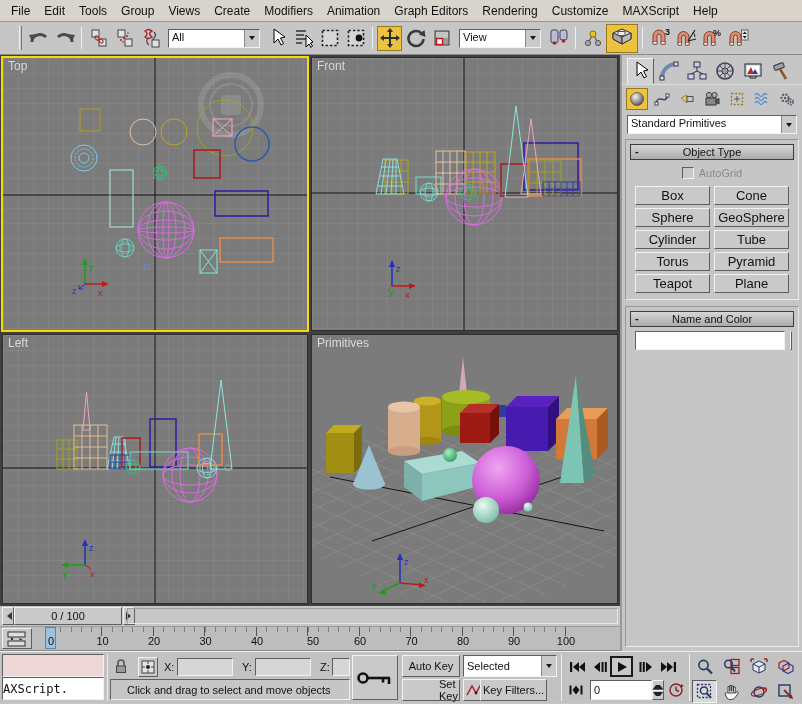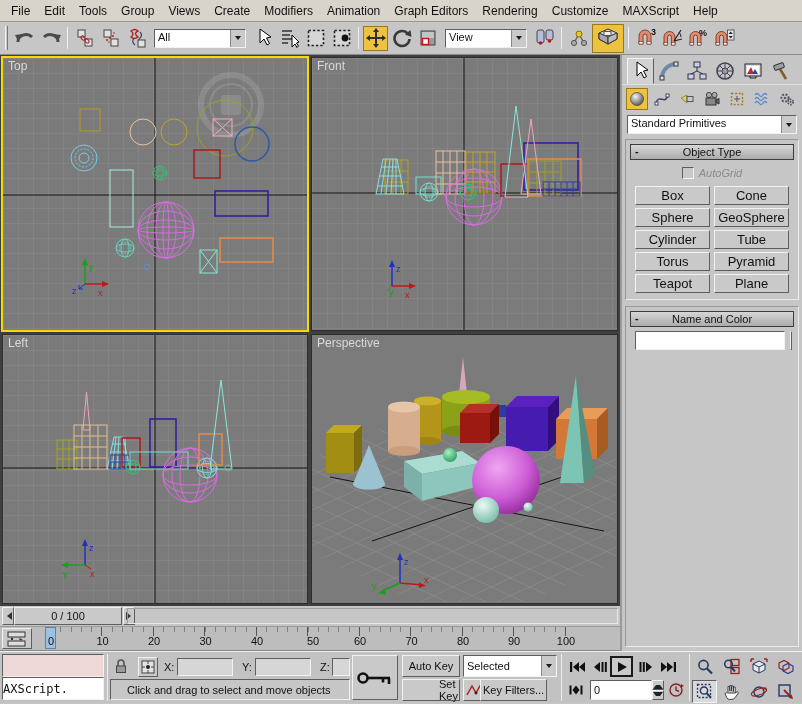--- a/index.html
+++ b/index.html
@@ -7,21 +7,21 @@
        font-family:"Liberation Sans",sans-serif;font-size:11px;color:#111;
        -webkit-font-smoothing:none;}
   *{box-sizing:border-box;}
   .raised{border:1px solid;border-color:#f2f2f2 #5e5e5e #5e5e5e #f2f2f2;background:#c9c9c9;}
   
   #menubar{height:22px;background:#d8d4cc;border-bottom:1px solid #9a9890;
            display:flex;align-items:center;padding:0 4px;font-size:12px;}
   #menubar .mitem{padding:3px 7px;cursor:default;white-space:nowrap;}
   
   #toolbar{height:33px;background:#c6c6c6;border-bottom:1px solid #8a8a8a;
-           display:flex;align-items:center;padding:0 2px;gap:1px;}
+           display:flex;align-items:center;padding:0 16px;gap:1px;}
   .grip{width:3px;height:24px;border-left:1px solid #f2f2f2;border-right:1px solid #777;margin:0 3px;}
   .tb{width:25px;height:25px;display:flex;align-items:center;justify-content:center;background:transparent;}
   .tb.on{background:#ecc23e;box-shadow:inset 0 0 0 1px #97791c;}
   .tsep{width:1px;height:22px;background:#8a8a8a;border-right:1px solid #efefef;margin:0 3px;}
   .combo{display:flex;height:19px;border:1px solid;border-color:#5e5e5e #f2f2f2 #f2f2f2 #5e5e5e;background:#fff;align-items:stretch;}
   .combo .ctxt{flex:1;padding:1px 3px;background:#fff;overflow:hidden;white-space:nowrap;font-size:11px;}
   .combo .cbtn{width:15px;background:#c9c9c9;border-left:1px solid #888;display:flex;align-items:center;justify-content:center;}
   .darr{width:0;height:0;border:3px solid transparent;border-top:4px solid #1a1a1a;margin-top:3px;}
   
   #workspace{height:596px;display:flex;}
@@ -58,21 +58,21 @@
   #subcats{height:27px;display:flex;align-items:center;padding:1px 4px;gap:3px;}
   .scat{width:22px;height:22px;display:flex;align-items:center;justify-content:center;}
   .scat.on{background:#ecc23e;box-shadow:inset 0 0 0 1px #97791c;}
   #catdd{margin:3px 5px 5px 5px;}
   .rollbox{margin:0 3px;border:1px solid;border-color:#989898 #eaeaea #eaeaea #989898;padding:4px 3px 6px 3px;}
   .rollbox.grow{flex:1;margin-bottom:4px;}
   .rollhead{height:16px;margin:0 1px 4px 1px;background:linear-gradient(#d6d6d6,#ababab);
             border:1px solid #3c3c3c;display:flex;align-items:center;position:relative;font-size:11px;}
   .rollhead .minus{position:absolute;left:4px;top:0;font-weight:bold;}
   .rollhead .rtitle{flex:1;text-align:center;}
-  #autogrid-row{display:flex;align-items:center;justify-content:center;gap:5px;height:18px;margin:2px 0 4px 0;color:#8a8a8a;font-style:italic;}
+  #autogrid-row{display:flex;align-items:center;justify-content:center;gap:5px;height:18px;margin:2px 0 4px 0;color:#8a8a8a;}
   #autogrid-box{width:12px;height:12px;background:#c9c9c9;border:1px solid;border-color:#5e5e5e #f2f2f2 #f2f2f2 #5e5e5e;}
   #objbtns{display:grid;grid-template-columns:1fr 1fr;gap:3px 4px;margin:0 6px;}
   .obtn{height:19px;display:flex;align-items:center;justify-content:center;font-size:13px;
         background:#c9c9c9;border:1px solid;border-color:#f2f2f2 #5e5e5e #5e5e5e #f2f2f2;}
   #namecolor-row{display:flex;gap:5px;margin:4px 6px;align-items:center;}
   #name-input{flex:1;height:19px;border:1px solid;border-color:#5e5e5e #f2f2f2 #f2f2f2 #5e5e5e;background:#fff;
               font-family:"Liberation Sans",sans-serif;font-size:11px;padding:0 3px;}
   #color-swatch{width:22px;height:19px;border:1px solid;border-color:#f2f2f2 #5e5e5e #5e5e5e #f2f2f2;}
   
   #statusbar{height:52px;background:#c2c2c2;border-top:1px solid #f0f0f0;position:relative;}
@@ -557,21 +557,21 @@
               <polygon points="0,-30 -3,-23 3,-23" fill="#2030c0"></polygon>
             <path d="M0 0 L22 2" stroke="#c01818" stroke-width="1.5"></path>
               <polygon points="26,2.5 19,-0.5 19,5" fill="#c01818"></polygon>
             <path d="M0 0 L-18 8" stroke="#18a018" stroke-width="1.5"></path>
               <polygon points="-22,10 -15,6 -14,12" fill="#18a018"></polygon>
             <text x="4" y="-18" font-size="9" fill="#2030c0">z</text>
             <text x="24" y="0" font-size="9" fill="#c01818">x</text>
             <text x="-28" y="6" font-size="9" fill="#18a018">y</text>
           </g>
         </svg>
-        <span class="vp-label">Perspective</span>
+        <span class="vp-label">Primitives</span>
       </div>
     </div>
 
     <div id="timeslider">
       <div class="ts-arrow raised" style="left:2px;">
           <div class="tri-l"></div>
         </div>
       <div id="ts-handle" class="raised">
           <span>0 / 100</span>
         </div>

